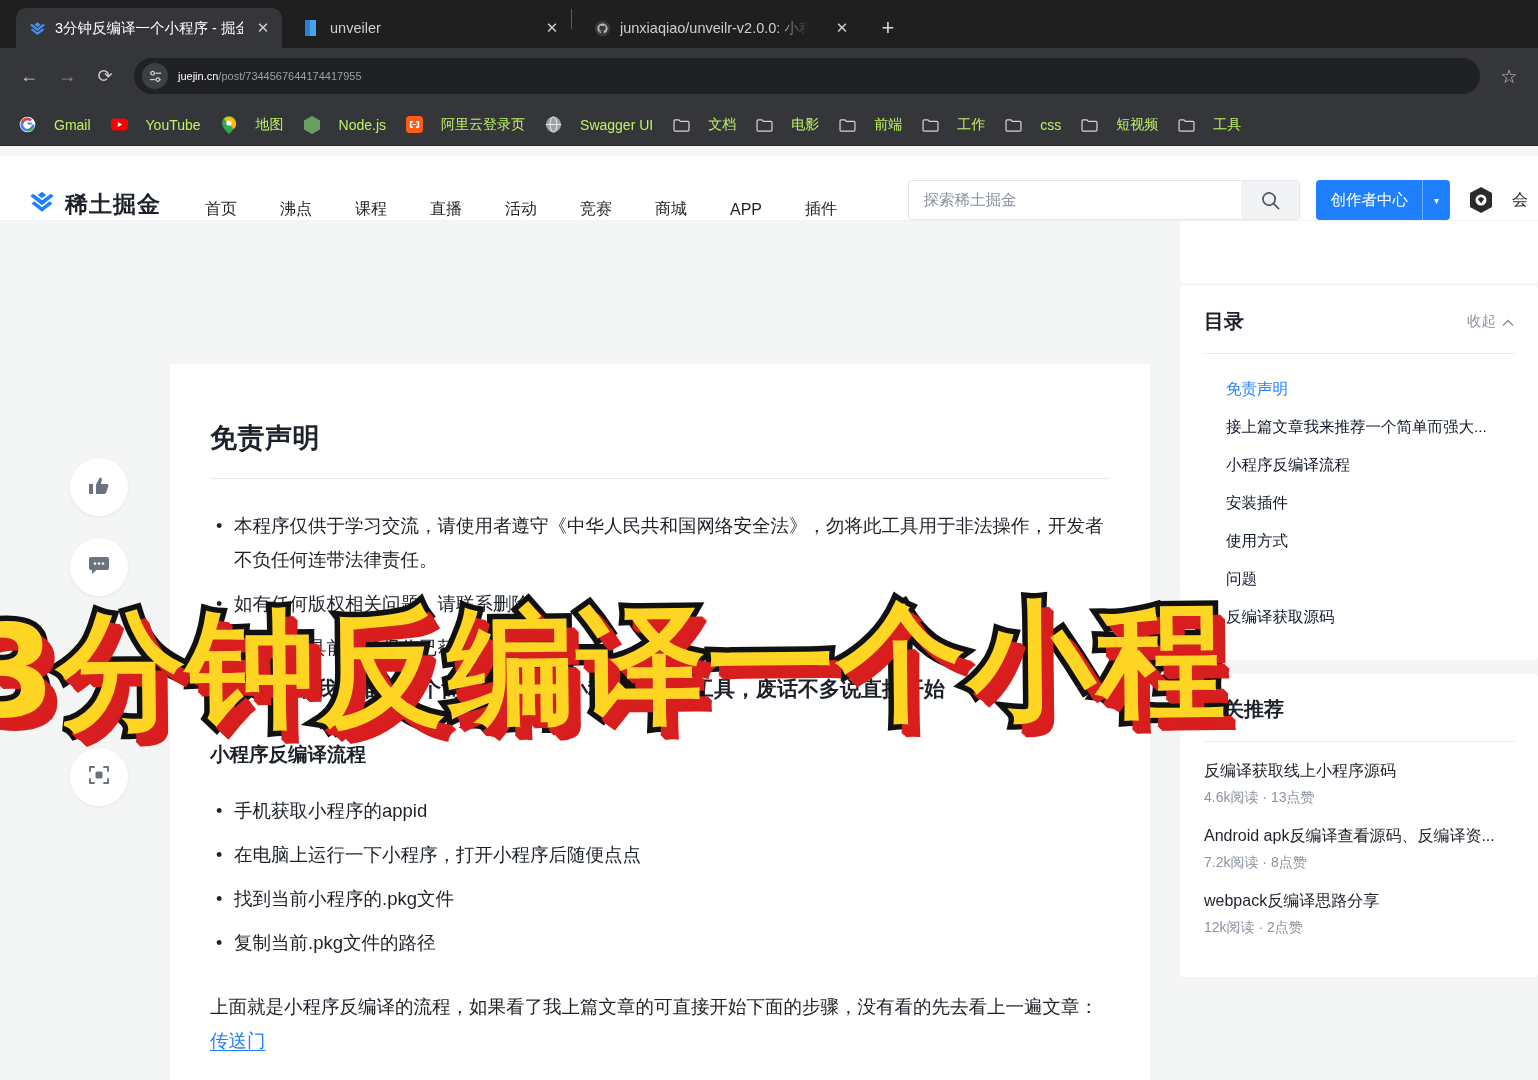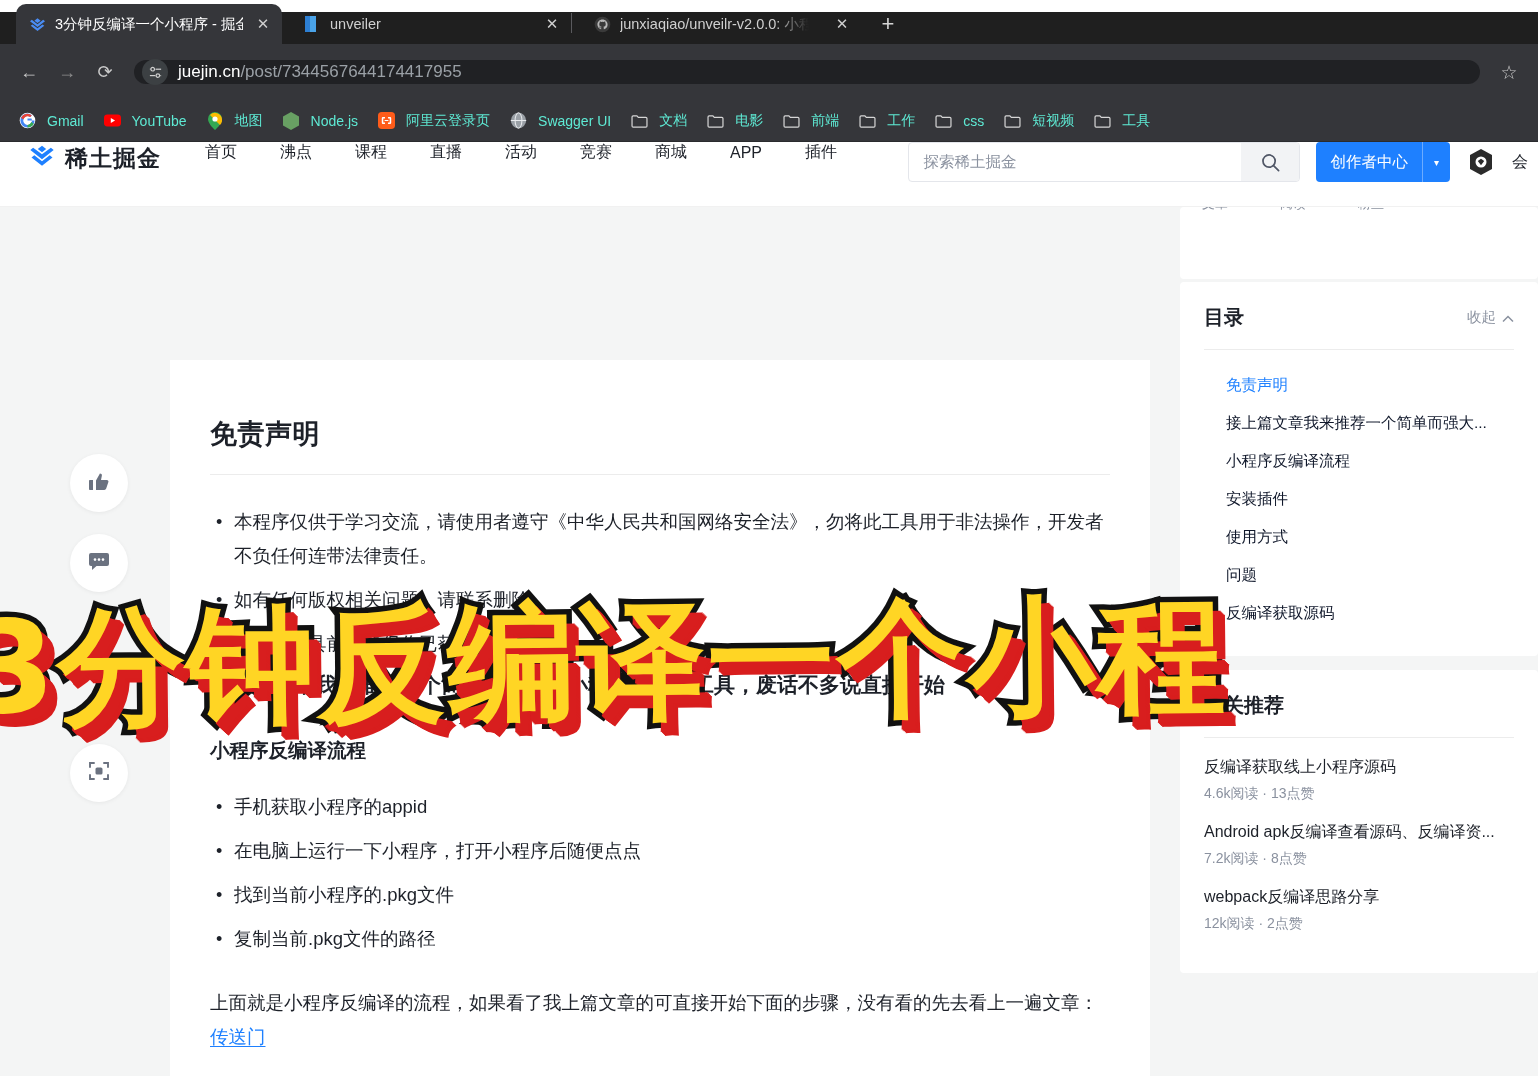--- a/index.html
+++ b/index.html
@@ -7,24 +7,23 @@
     width: 1538px; height: 1080px;
     font-family: "Liberation Sans", "DejaVu Sans", sans-serif;
     overflow: hidden;
     background: #ffffff;
   }
 
   
   .browser { width: 1538px; height: 1080px; position: relative; }
 
   .tabstrip {
-    height: 32px; background: #1f1f1f;
+    height: 48px; background: #1f1f1f;
     display: flex; align-items: flex-end; padding: 0 17px 0 16px;
     position: relative;
-    margin-top: 12px;
   }
   .tab {
     height: 40px; border-radius: 10px 10px 0 0;
     display: flex; align-items: center; gap: 9px;
     padding: 0 8px 0 12px; color: #cfcfcf; font-size: 14.5px;
     position: relative;
   }
   .tab.active { background: #35363a; color: #ffffff; }
   .tab .tab-title {
     white-space: nowrap; overflow: hidden; text-overflow: clip;
@@ -51,52 +50,53 @@
     height: 56px; background: #35363a;
     display: flex; align-items: center; gap: 4px; padding: 0 12px;
   }
   .navbtn {
     width: 34px; height: 34px; border-radius: 50%;
     display:flex; align-items:center; justify-content:center;
     color:#c9c9c9; font-size:18px; flex: 0 0 34px;
   }
   .navbtn.dim { color: #8d8d8d; }
   .omnibox {
-    flex: 1; height: 24px; background: #202124; border-radius: 18px;
+    flex: 1; height: 36px; background: #202124; border-radius: 18px;
     display: flex; align-items: center; padding: 0 14px 0 8px; margin: 0 8px;
-    color: #e8eaed; font-size: 17px;
+    color: #e8eaed; font-size: 11px;
   }
   .omni-icon {
     width: 26px; height: 26px; border-radius: 50%; background:#3c4043;
     display:flex; align-items:center; justify-content:center; margin-right:10px; flex:0 0 26px;
   }
   .url-host { color: #ffffff; }
   .url-path { color: #9aa0a6; }
   .star { color:#c9c9c9; font-size:19px; width:34px; text-align:center; }
 
   .bookmarks {
     height: 42px; background: #35363a; display: flex; align-items: center;
     padding: 0 10px; gap: 2px; border-bottom: 1px solid #2a2b2e;
   }
   .bm {
-    display:flex; align-items:center; gap:11px; padding: 5px 9px;
-    color:#5eead4; font-size:14px; border-radius:6px; white-space:nowrap;
+    display:flex; align-items:center; gap:18px; padding: 5px 9px;
+    color:#bef264; font-size:14px; border-radius:6px; white-space:nowrap;
   }
   .bm-ico { width:17px; height:17px; flex:0 0 17px; display:flex; align-items:center; justify-content:center; }
 
   
   .viewport {
     position: relative; width: 1538px; height: 934px;
     background: #f4f5f5; overflow: hidden;
   }
 
   .site-header {
-    height: 65px; background: #ffffff; display:flex; align-items:flex-start;
+    height: 65px; background: #ffffff; display:flex; align-items:flex-end;
     padding: 0 0 0 28px; position: relative; z-index: 5;
     border-bottom: 1px solid #f1f1f1;
+    margin-top: 10px;
   }
   .logo { display:flex; align-items:center; gap:9px; margin-right: 30px; }
   .logo-text { font-size: 23px; font-weight: 700; color: #1d2129; letter-spacing:1px; }
   .nav { display:flex; align-items:center; gap: 15px; }
   .nav-item { font-size: 16px; color: #1d2129; padding: 0 14px; white-space:nowrap; }
   .header-right { margin-left: auto; display:flex; align-items:center; gap: 16px; padding-right: 10px; }
   .searchbox {
     width: 392px; height: 40px; border:1px solid #e4e6eb; border-radius: 4px;
     display:flex; align-items:center; overflow:hidden; background:#fff;
   }

